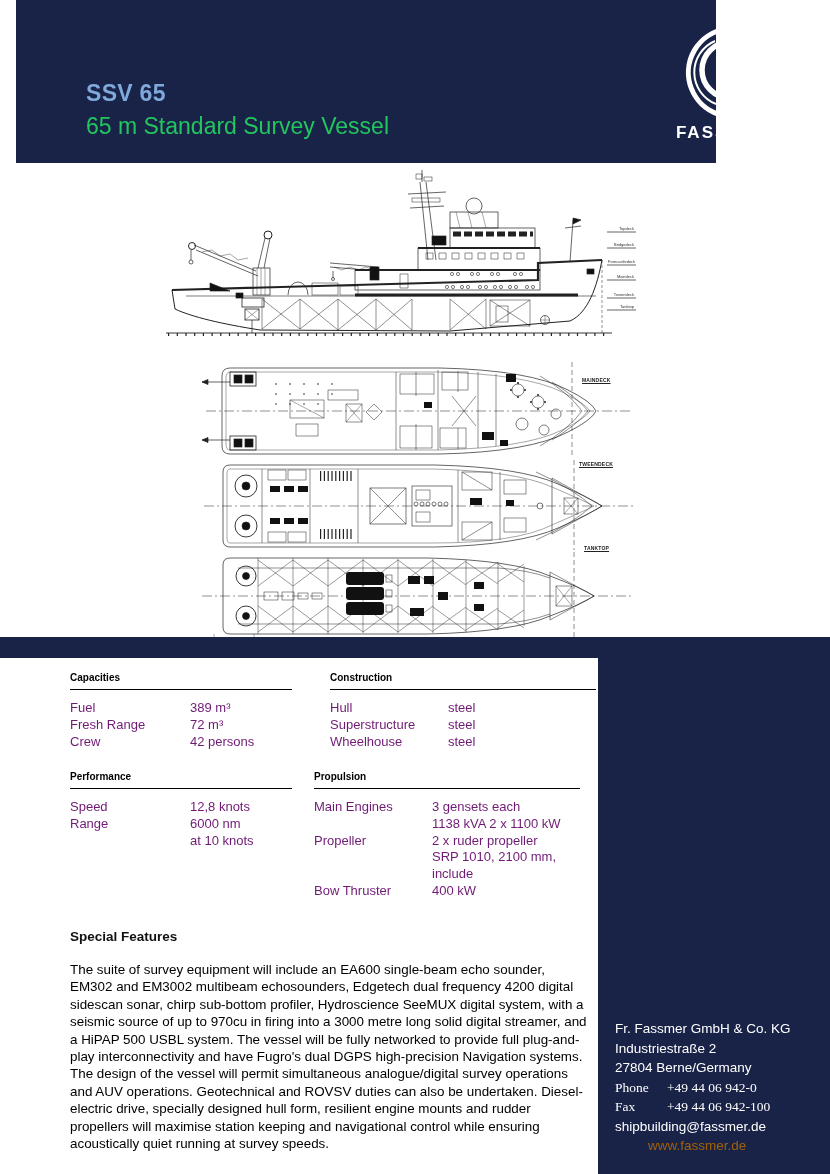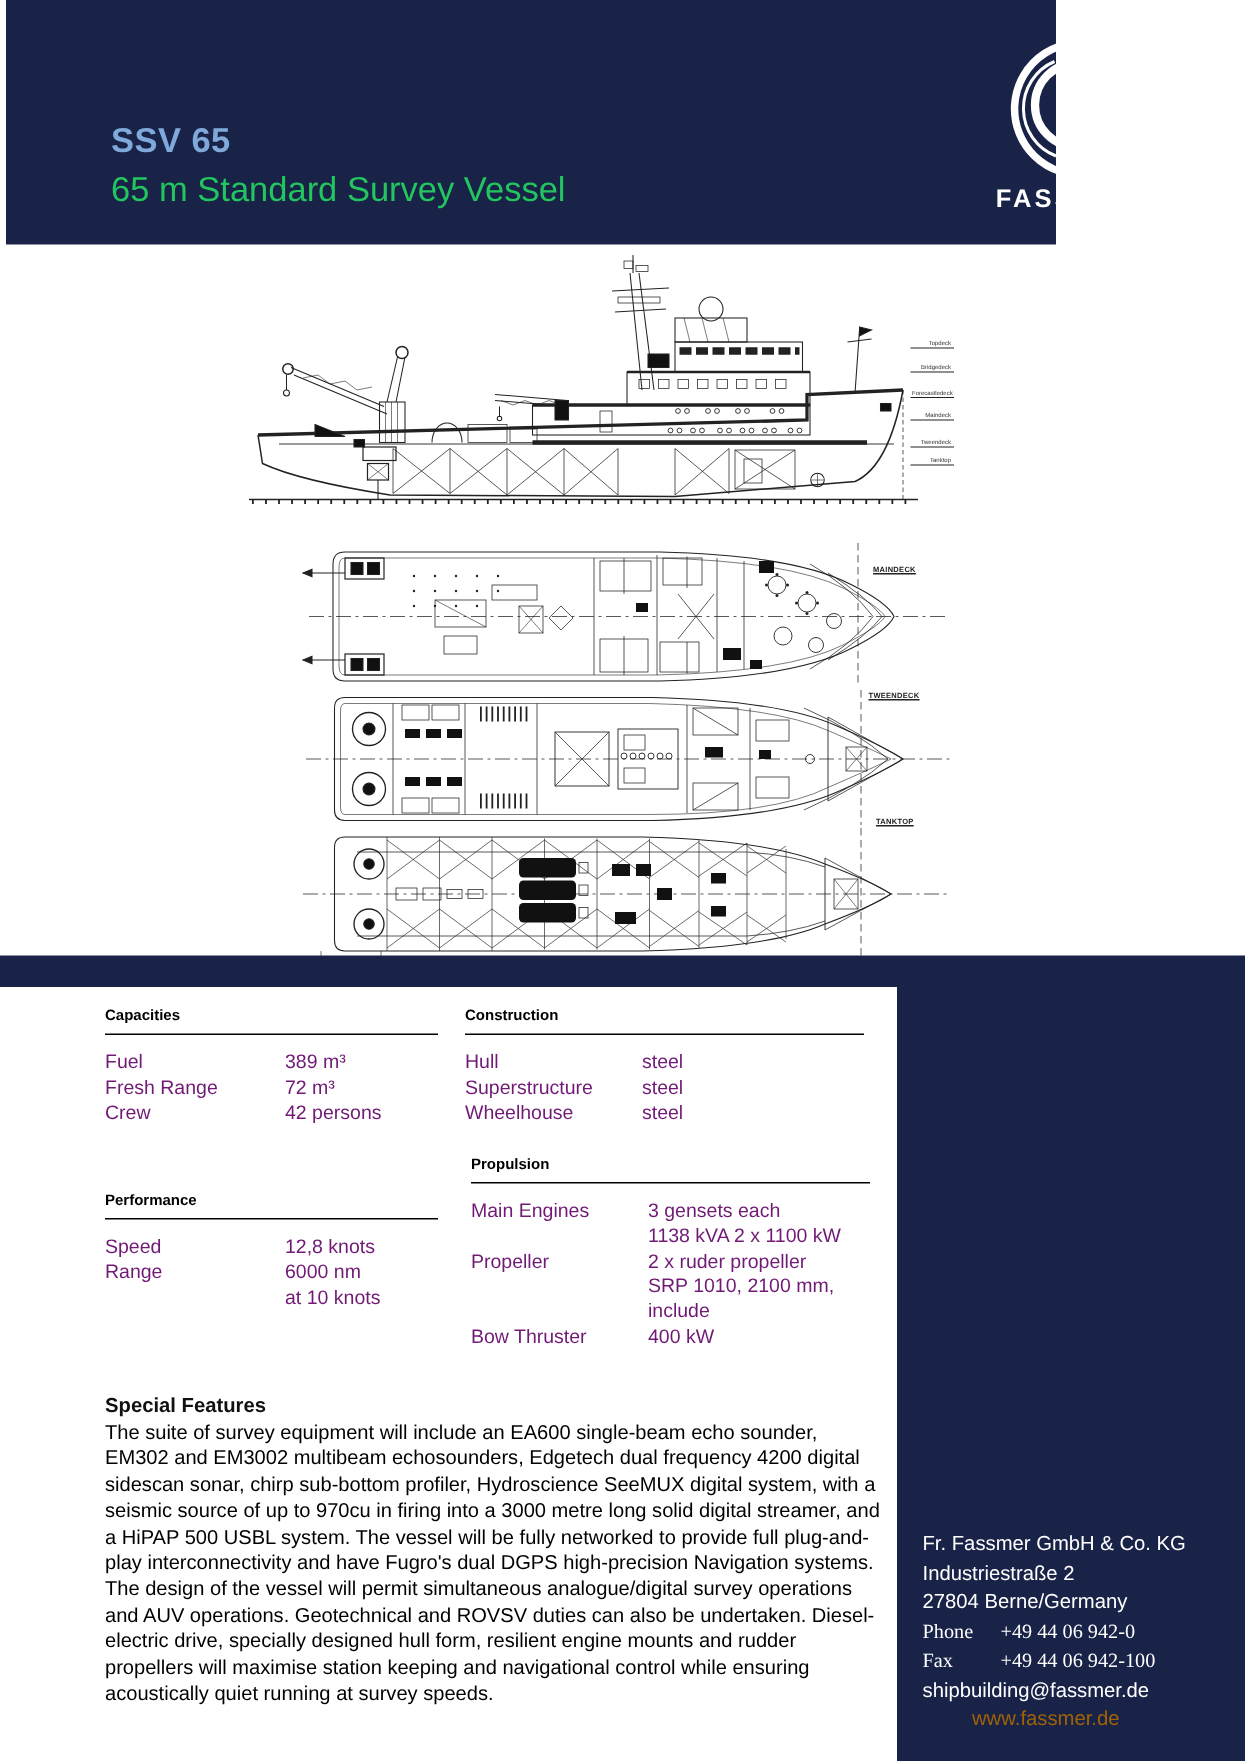--- a/index.html
+++ b/index.html
@@ -1,21 +1,21 @@
 <!DOCTYPE html>
 <html><head>
 <meta charset="utf-8">
 <style>
   html,body{margin:0;padding:0;background:#e8e8e8;}
   .page{position:relative;width:830px;height:1174px;background:#ffffff;overflow:hidden;
         font-family:"Liberation Sans",sans-serif;color:#111;}
   .abs{position:absolute;}
 
   
-  .hdr{left:4px;top:0;width:700px;height:163px;background:#192348;}
+  .hdr{left:16px;top:0;width:700px;height:163px;background:#192348;}
   .hdr-titles{left:70px;top:80px;}
   .hdr-title{font-size:23px;font-weight:bold;color:#7fa9da;line-height:27px;letter-spacing:.3px;}
   .hdr-sub{font-size:23px;font-weight:400;color:#22c55e;line-height:28px;margin-top:5px;}
   .logo-box{left:640px;top:24px;width:136px;height:100px;}
   .brand{left:640px;top:123px;width:136px;text-align:center;color:#fff;
          font-size:17px;font-weight:bold;letter-spacing:2px;}
 
   
   .bottom-navy{left:0;top:637px;width:830px;height:537px;background:#192348;}
   .content-panel{left:0;top:658px;width:598px;height:516px;background:#ffffff;}
@@ -32,21 +32,21 @@
   .spec-title{font-size:10px;font-weight:bold;color:#000;}
   .spec-rule{border-top:1.5px solid #000;margin-top:6px;}
   .spec-rows{margin-top:10px;}
   .srow{display:flex;font-size:13px;line-height:16.8px;color:#701a75;}
   .spec-l .slabel{width:120px;flex:0 0 120px;}
   .spec-r .slabel{width:118px;flex:0 0 118px;}
   .sval div{white-space:nowrap;}
 
   
   .features{left:70px;top:929px;width:517px;}
-  .feat-title{font-size:13.5px;font-weight:bold;margin-bottom:2px;}
+  .feat-title{font-size:13.5px;font-weight:bold;margin-bottom:17px;}
   .feat-body{font-size:13.4px;line-height:17.4px;color:#000;text-align:left;}
 
   
   .contact{left:615px;top:1019px;width:205px;color:#ffffff;font-size:13.5px;line-height:19.5px;}
   .c-row{display:flex;font-family:Liberation Serif, serif;}
   .c-lab{width:52px;flex:0 0 52px;}
   .c-web{color:#a16207;cursor:pointer;margin-left:33px;}
 </style>
 </head>
 <body>
@@ -529,21 +529,21 @@
       </div>
       <div class="srow">
         <span class="slabel">Crew</span>
         <span class="sval">
             <div>42 persons</div>
           </span>
       </div>
     </div>
   </div>
 
-  <div class="abs spec spec-r" style="left:310px;top:672px;width:266px;">
+  <div class="abs spec spec-r" style="left:330px;top:672px;width:266px;">
     <div class="spec-title">Construction</div>
     <div class="spec-rule"></div>
     <div class="spec-rows">
       <div class="srow">
         <span class="slabel">Hull</span>
         <span class="sval">
             <div>steel</div>
           </span>
       </div>
       <div class="srow">
@@ -554,21 +554,21 @@
       </div>
       <div class="srow">
         <span class="slabel">Wheelhouse</span>
         <span class="sval">
             <div>steel</div>
           </span>
       </div>
     </div>
   </div>
 
-  <div class="abs spec spec-l" style="left:70px;top:771px;width:222px;margin-top:24px;">
+  <div class="abs spec spec-l" style="left:70px;top:771px;width:222px;">
     <div class="spec-title">Performance</div>
     <div class="spec-rule"></div>
     <div class="spec-rows">
       <div class="srow">
         <span class="slabel">Speed</span>
         <span class="sval">
             <div>12,8 knots</div>
           </span>
       </div>
       <div class="srow">

